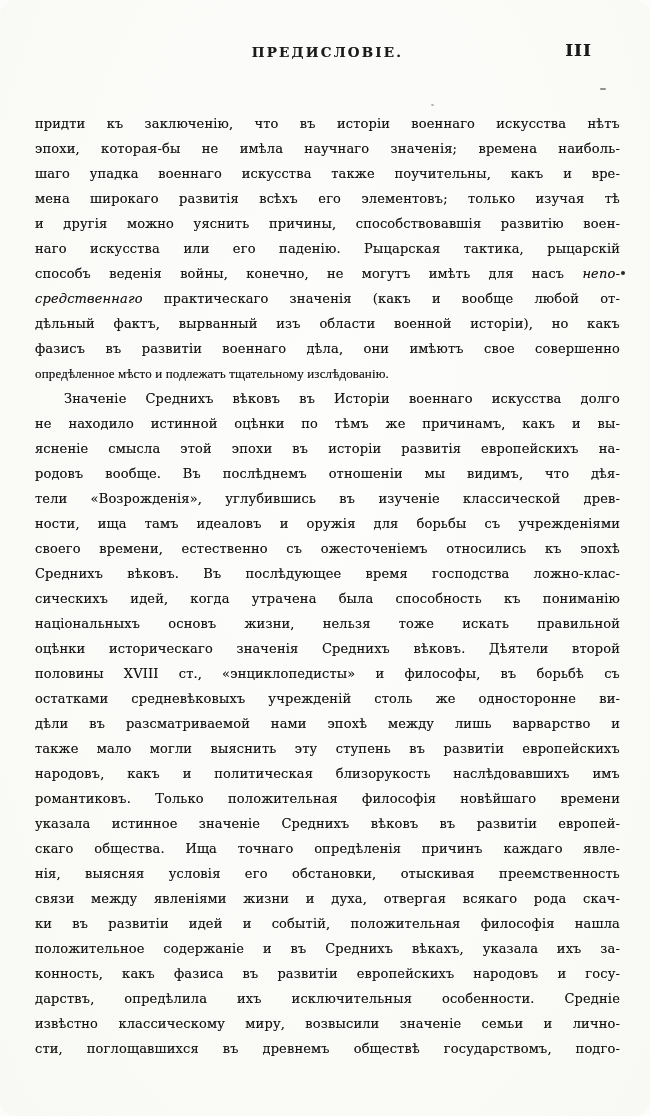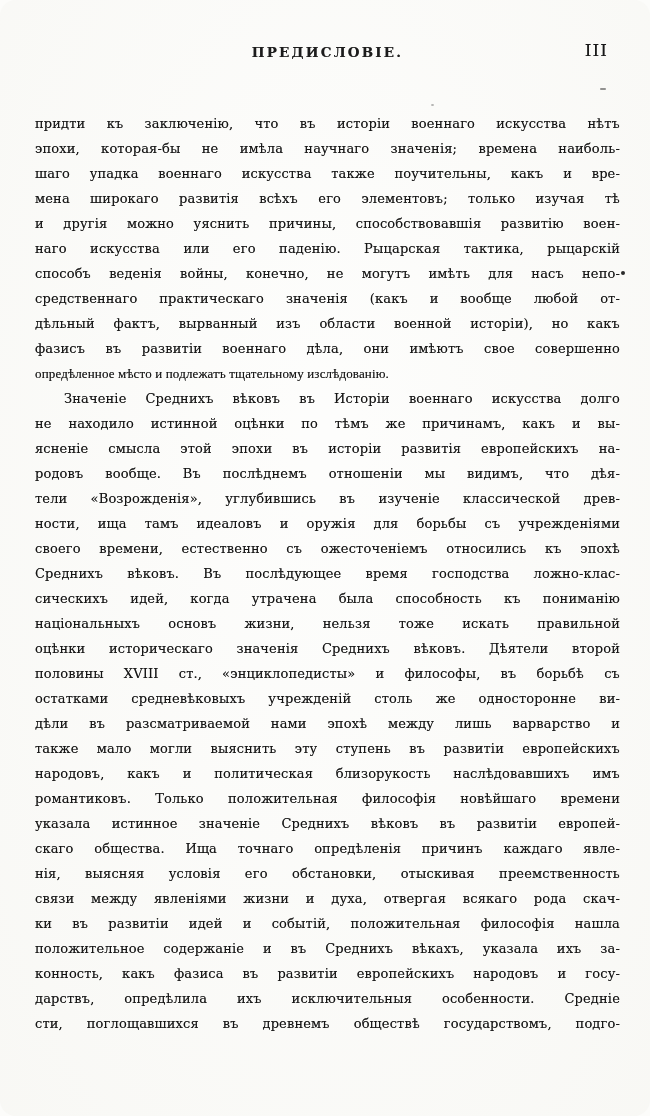--- a/index.html
+++ b/index.html
@@ -24,22 +24,22 @@
   }
   .header-title {
     position: absolute; left: 0; right: 0;
     text-align: center;
     font-size: 13.5px; font-weight: 700;
     letter-spacing: 2.2px;
     color: #1c1c1c;
     text-shadow: 0 0 0.3px rgba(0,0,0,0.45);
   }
   .page-number {
-    position: absolute; right: 12px; top: -4px;
-    font-size: 17px; font-weight: 400;
+    position: absolute; right: 28px; top: -4px;
+    font-size: 17px; font-weight: 700;
     letter-spacing: 1px;
     color: #181818;
     text-shadow: 0 0 0.4px rgba(0,0,0,0.55);
     margin-left: 24px;
   }
   .page-body {
     position: absolute;
     top: 111px; left: 35px; width: 585px;
     font-size: 13px;
     line-height: 25px;
@@ -49,21 +49,21 @@
   .para { margin: 0; }
   .tline {
     text-align: justify;
     text-align-last: justify;
     white-space: normal;
     height: 25px;
     overflow: visible;
   }
   .tline.natural { text-align-last: left; font-family: Liberation Serif, serif; }
   .para.indent .tline:first-child { text-indent: 29px; }
-  .it { }
+  .it { font-style: italic; }
   
   .speck {
     position: absolute; background: #2a2a2a; border-radius: 50%;
   }
   .speck-a { left: 621px; top: 271px; width: 4px; height: 4px; }
   .speck-b { left: 600px; top: 88px;  width: 6px; height: 2px; border-radius: 1px; opacity: 0.5; }
   .speck-c { left: 431px; top: 104px; width: 3px; height: 2px; opacity: 0.35; }
 </style>
 </head>
 <body>
@@ -108,20 +108,21 @@
         <div class="tline">народовъ, какъ и политическая близорукость наслѣдовавшихъ имъ</div>
         <div class="tline">романтиковъ. Только положительная философія новѣйшаго времени</div>
         <div class="tline">указала истинное значеніе Среднихъ вѣковъ въ развитіи европей-</div>
         <div class="tline">скаго общества. Ища точнаго опредѣленія причинъ каждаго явле-</div>
         <div class="tline">нія, выясняя условія его обстановки, отыскивая преемственность</div>
         <div class="tline">связи между явленіями жизни и духа, отвергая всякаго рода скач-</div>
         <div class="tline">ки въ развитіи идей и событій, положительная философія нашла</div>
         <div class="tline">положительное содержаніе и въ Среднихъ вѣкахъ, указала ихъ за-</div>
         <div class="tline">конность, какъ фазиса въ развитіи европейскихъ народовъ и госу-</div>
         <div class="tline">дарствъ, опредѣлила ихъ исключительныя особенности. Средніе</div>
+        <div class="tline">извѣстно классическому миру, возвысили значеніе семьи и лично-</div>
         <div class="tline">сти, поглощавшихся въ древнемъ обществѣ государствомъ, подго-</div>
       </div>
     </div>
 
   <div class="speck speck-a"></div>
   <div class="speck speck-b"></div>
   <div class="speck speck-c"></div>
 
 </div>
 

